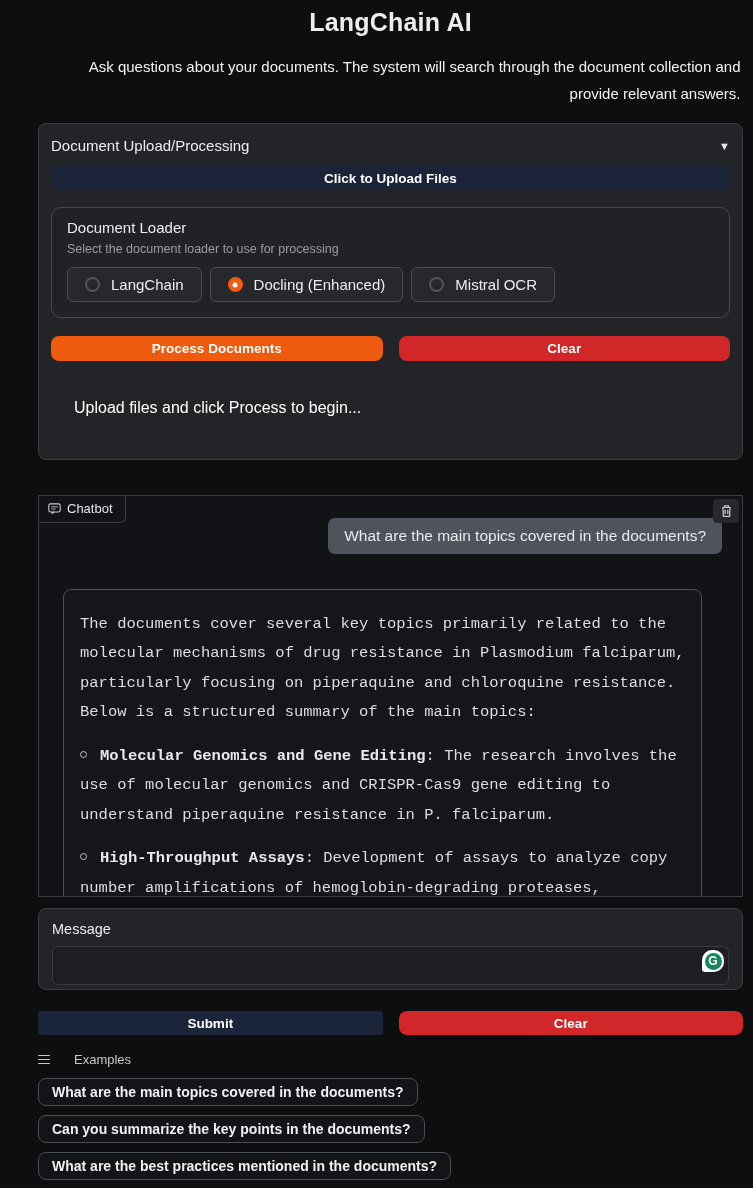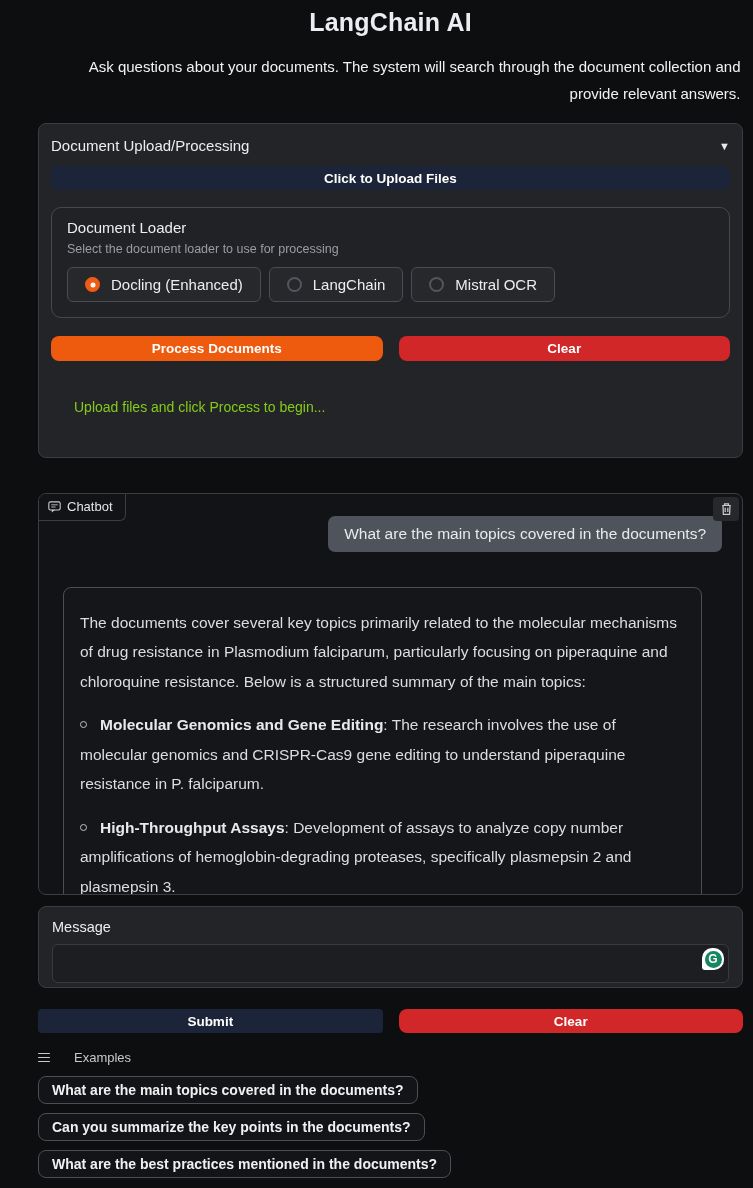--- a/index.html
+++ b/index.html
@@ -41,41 +41,41 @@
   .radio-circle { width:15px; height:15px; border-radius:50%; border:2px solid #54565c;
                   position:relative; flex:0 0 auto; }
   .radio-circle.on { background:#f05c12; border-color:#f05c12; }
   .radio-circle.on::after { content:""; position:absolute; left:50%; top:50%;
                   width:5px; height:5px; border-radius:50%; background:#fff;
                   transform:translate(-50%,-50%); }
 
   .proc-row { display:flex; gap:16px; margin-top:18px; }
   .proc-row .btn { flex:1; }
 
-  .status-box { margin-top:14px; padding:24px 23px 30px; font-size:14px; color:#84cc16; }
+  .status-box { margin-top:14px; padding:24px 23px 30px; font-size:16px; color:#ffffff; }
 
   
   .chat-wrap { margin-top:35px; height:402px; background:#121316;
-               border:1px solid #3b3d42; border-radius:8px; position:relative; overflow:hidden; }
+               border:1px solid #3b3d42; border-radius:0; position:relative; overflow:hidden; }
   .chat-label-tab { position:absolute; top:0; left:0; display:flex; align-items:center; gap:6px;
                     padding:5px 12px 6px 9px; border-right:1px solid #3b3d42;
                     border-bottom:1px solid #3b3d42; border-bottom-right-radius:6px;
                     font-size:13px; color:#e4e5e9; background:#121316; z-index:2; }
   .trash-btn { position:absolute; top:3px; right:3px; width:26px; height:24px;
                background:#27282c; border-radius:4px; display:flex; align-items:center;
                justify-content:center; cursor:pointer; z-index:2; }
   .trash-btn svg { width:13px; height:14px; stroke:#c9cace; fill:none; stroke-width:1.6; }
 
   .user-row { display:flex; justify-content:flex-end; padding:22px 20px 0; }
   .user-bubble { background:#4e535c; border-radius:7px; padding:9px 16px;
                  font-size:15.5px; color:#e9eaee; max-width:86%; }
 
   .bot-box { margin:35px 40px 0 24px; border:1px solid #4b4e55; border-radius:8px;
              background:#151619; padding:12px 16px 18px; font-size:15.5px;
-             line-height:1.9; color:#dcdde1; }
+             line-height:1.9; color:#dcdde1;font-family:Liberation Mono, monospace; }
   .bot-box p { margin-top:14px; }
   .bot-box p:first-child { margin-top:8px; }
   .bot-heading { font-weight:700; color:#e8e9ec; }
   .bullet .marker { display:inline-block; width:7px; height:7px; border:1.5px solid #c3c4c9;
                     border-radius:50%; margin-right:13px; position:relative; top:-2px; }
   .bullet strong { color:#e8e9ec; }
 
   
   .msg-panel { margin-top:11px; padding:12px 13px 0; }
   .msg-label { font-size:14.5px; color:#ecedf0; }
@@ -123,26 +123,26 @@
 
     <div class="btn btn-navy upload-btn">
       <span>Click to Upload Files</span>
     </div>
 
     <div class="loader-group">
       <div class="loader-label">Document Loader</div>
       <div class="loader-info">Select the document loader to use for processing</div>
       <div class="radio-row">
         <div class="radio-chip">
+          <span class="radio-circle"></span>
+          <span>LangChain</span>
+        </div>
+        <div class="radio-chip">
           <span class="radio-circle on"></span>
           <span>Docling (Enhanced)</span>
-        </div>
-        <div class="radio-chip">
-          <span class="radio-circle"></span>
-          <span>LangChain</span>
         </div>
         <div class="radio-chip">
           <span class="radio-circle"></span>
           <span>Mistral OCR</span>
         </div>
       </div>
     </div>
 
     <div class="proc-row">
       <div class="btn btn-orange">

